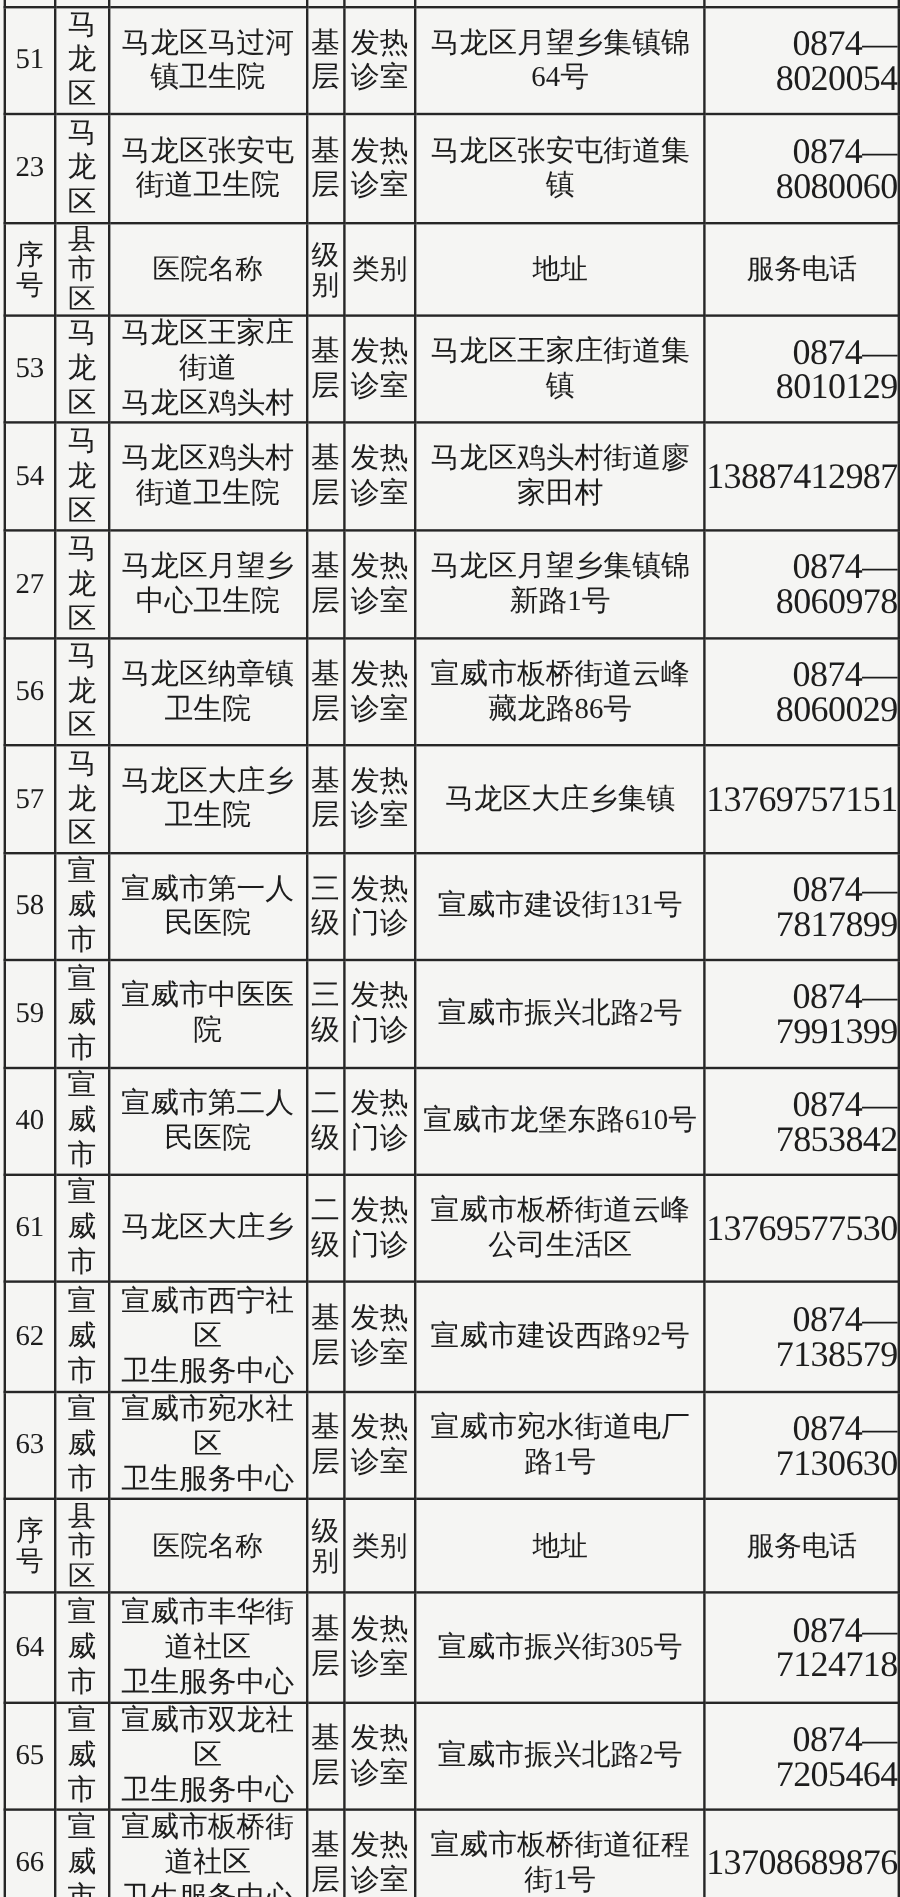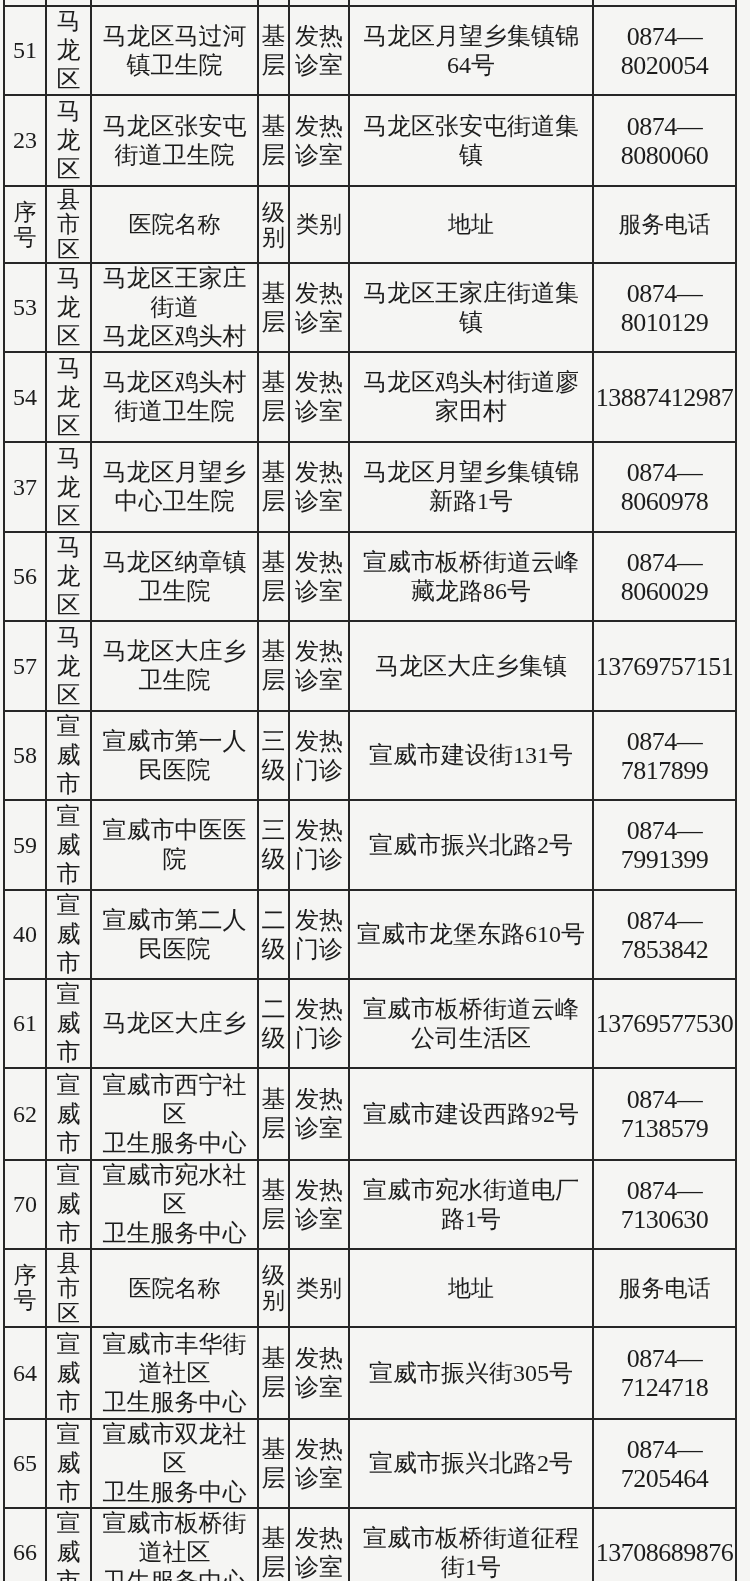--- a/index.html
+++ b/index.html
@@ -19,21 +19,21 @@
     padding:0;
     text-align:center;
     vertical-align:middle;
     white-space:pre-line;
     overflow:hidden;
     font-weight:normal;
     font-size:24px;
     line-height:29px;
   }
   th{font-size:23px;line-height:25px;}
-  td.phone{font-size:26px;letter-spacing:-0.5px;}
+  td.phone{font-size:30px;letter-spacing:-0.5px;text-align:right;}
   tr.partial-top td{border-top:none;}
 </style>
 </head>
 <body>
 
 <table>
   <colgroup>
     <col style="width:42px">
       <col style="width:45px">
       <col style="width:167px">
@@ -130,21 +130,21 @@
     <td>基
 层</td>
     <td>发热
 诊室</td>
     <td>马龙区鸡头村街道廖
 家田村</td>
     <td class="phone">13887412987</td>
   </tr>
 
   <tr style="height:90px">
-    <td>37</td>
+    <td>27</td>
     <td>马
 龙
 区</td>
     <td>马龙区月望乡
 中心卫生院</td>
     <td>基
 层</td>
     <td>发热
 诊室</td>
     <td>马龙区月望乡集镇锦
@@ -259,21 +259,21 @@
     <td>基
 层</td>
     <td>发热
 诊室</td>
     <td>宣威市建设西路92号</td>
     <td class="phone">0874—
 7138579</td>
   </tr>
 
   <tr style="height:87px">
-    <td>70</td>
+    <td>63</td>
     <td>宣
 威
 市</td>
     <td>宣威市宛水社
 区
 卫生服务中心</td>
     <td>基
 层</td>
     <td>发热
 诊室</td>

